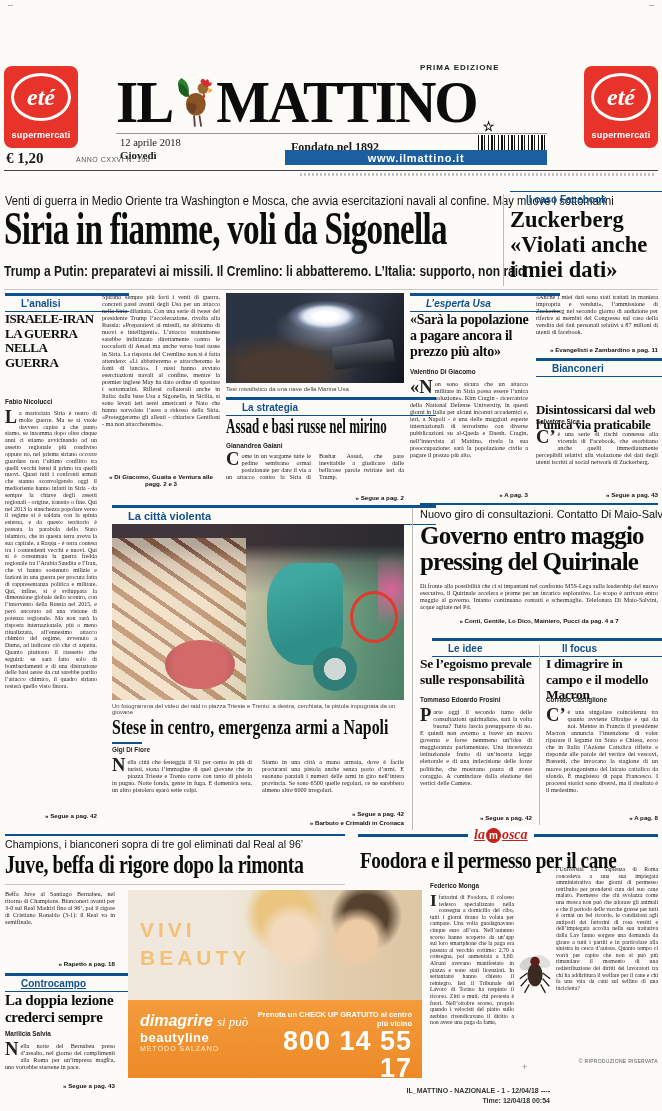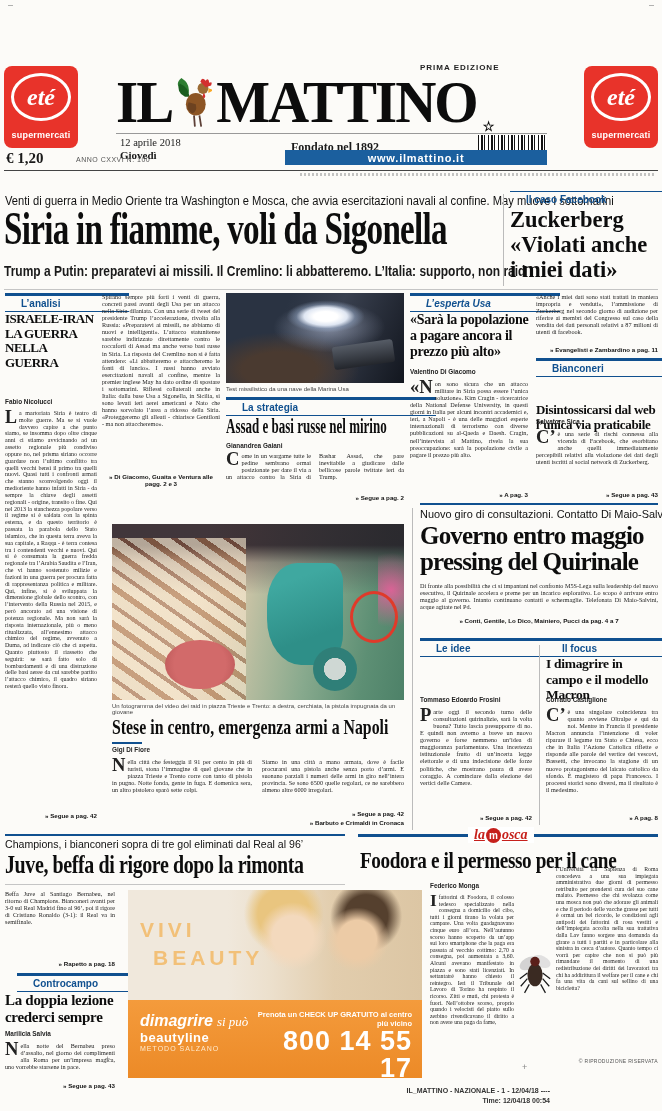--- a/index.html
+++ b/index.html
@@ -186,20 +186,21 @@
   <div class="abs more" style="left:410px;top:491px;width:118px;">» A pag. 3</div>
 
   <div class="abs body lg" style="left:536px;top:293px;width:122px;height:52px;">«Anche i miei dati sono stati trattati in maniera impropria e venduti», l’ammissione di Zuckerberg nel secondo giorno di audizione per riferire ai membri del Congresso sul caso della vendita dei dati personali relativi a 87 milioni di utenti di facebook.</div>
   <div class="abs more" style="left:536px;top:346px;width:122px;">» Evangelisti e Zambardino a pag. 11</div>
   <div class="abs label" style="left:536px;top:358px;width:122px;">Bianconeri</div>
   <div class="abs hl serif-hl" style="left:536px;top:378px;width:124px;font-size:13px;line-height:1.15;letter-spacing:-.3px;margin-top:25px;">Disintossicarsi dal web l’unica via praticabile</div>
   <div class="abs byline" style="left:536px;top:418px;">Salvatore Sica</div>
   <div class="abs body lg dc" style="left:536px;top:430px;width:122px;height:58px;">C’è una serie di rischi connessa alla vicenda di Facebook, che esorbitano anche quelli immediatamente percepibili relativi alla violazione dei dati degli utenti iscritti al social network di Zuckerberg.</div>
   <div class="abs more" style="left:536px;top:491px;width:122px;">» Segue a pag. 43</div>
 
+  <div class="abs label" style="left:112px;top:505px;width:292px;font-size:11px;">La città violenta</div>
   <div class="abs photo-cctv" style="left:112px;top:524px;width:292px;height:176px;">
     <div class="chairs"></div>
     <div class="table"></div>
     <div class="scooter"></div>
     <div class="wheel"></div>
     <div class="blob"></div>
     <div class="ring"></div>
   </div>
   <div class="abs caption" style="left:112px;top:703px;width:292px;">Un fotogramma del video dei raid in piazza Trieste e Trento: a destra, cerchiata, la pistola impugnata da un giovane</div>
   <div class="abs hl serif-hl cond72" style="left:112px;top:716px;font-size:22px;">Stese in centro, emergenza armi a Napoli</div>
@@ -210,49 +211,50 @@
   <div class="abs more" style="left:262px;top:810px;width:142px;">» Segue a pag. 42</div>
   <div class="abs more" style="left:262px;top:819px;width:142px;">» Barbuto e Crimaldi in Cronaca</div>
 
   <div class="abs vrule" style="left:412px;top:508px;height:322px;"></div>
   <div class="abs navyrule" style="left:420px;top:503px;width:238px;"></div>
   <div class="abs kicker" style="left:420px;top:508px;font-size:11.5px;transform:scaleX(.95);transform-origin:left;">Nuovo giro di consultazioni. Contatto Di Maio-Salvini</div>
   <div class="abs hl serif-hl" style="left:420px;top:523px;width:240px;font-size:25px;line-height:1.05;letter-spacing:-.8px;">Governo entro maggio pressing del Quirinale</div>
   <div class="abs body lg" style="left:420px;top:582px;width:238px;height:34px;">Di fronte alla possibilità che ci si impantani nel confronto M5S-Lega sulla leadership del nuovo esecutivo, il Quirinale accelera e preme per un incarico esplorativo. Lo scopo è arrivare entro maggio al governo. Intanto continuano contatti e schermaglie. Telefonata Di Maio-Salvini, acque agitate nel Pd.</div>
   <div class="abs more center" style="left:420px;top:617px;width:238px;">» Conti, Gentile, Lo Dico, Mainiero, Pucci da pag. 4 a 7</div>
 
-  <div class="abs label" style="left:420px;top:638px;width:112px;">Le idee</div>
+  <div class="abs label" style="left:432px;top:638px;width:112px;">Le idee</div>
+  <div class="abs hl serif-hl" style="left:420px;top:656px;width:114px;font-size:13.5px;line-height:1.15;letter-spacing:-.3px;">Se l’egoismo prevale sulle responsabilità</div>
   <div class="abs byline" style="left:420px;top:696px;">Tommaso Edoardo Frosini</div>
   <div class="abs body lg dc" style="left:420px;top:708px;width:112px;height:104px;">Parte oggi il secondo turno delle consultazioni quirinalizie, sarà la volta buona? Tutto lascia presupporre di no. E quindi non avremo a breve un nuovo governo e forse nemmeno un’idea di maggioranza parlamentare. Una incertezza istituzionale frutto di un’incerta legge elettorale e di una indecisione delle forze politiche, che mostrano paura di avere coraggio. A cominciare dalla elezione dei vertici delle Camere.</div>
   <div class="abs more" style="left:420px;top:814px;width:112px;">» Segue a pag. 42</div>
 
   <div class="abs vrule" style="left:539px;top:645px;height:180px;"></div>
   <div class="abs label" style="left:546px;top:638px;width:112px;">Il focus</div>
   <div class="abs hl serif-hl" style="left:546px;top:656px;width:114px;font-size:13.5px;line-height:1.15;letter-spacing:-.3px;">I dimagrire in campo e il modello Macron</div>
   <div class="abs byline" style="left:546px;top:696px;">Corrado Castiglione</div>
   <div class="abs body lg dc" style="left:546px;top:708px;width:112px;height:104px;">C’è una singolare coincidenza tra quanto avviene Oltralpe e qui da noi. Mentre in Francia il presidente Macron annuncia l’intenzione di voler riparare il legame tra Stato e Chiesa, ecco che in Italia l’Azione Cattolica riflette e risponde alle parole del vertice dei vescovi, Bassetti, che invocano la stagione di un nuovo protagonismo del laicato cattolico da sfondo. È magistero di papa Francesco. I processi storici sono diversi, ma il risultato è il medesimo.</div>
   <div class="abs more" style="left:546px;top:814px;width:112px;">» A pag. 8</div>
 
   <div class="abs navyrule" style="left:5px;top:834px;width:340px;"></div>
   <div class="abs kicker" style="left:5px;top:838px;font-size:11.5px;transform:scaleX(.92);transform-origin:left;">Champions, i bianconeri sopra di tre gol eliminati dal Real al 96’</div>
   <div class="abs hl serif-hl cond80" style="left:5px;top:852px;font-size:25px;letter-spacing:-.5px;">Juve, beffa di rigore dopo la rimonta</div>
   <div class="abs hrule" style="left:5px;top:884px;width:340px;"></div>
   <div class="abs body lg" style="left:5px;top:890px;width:110px;height:76px;">Beffa Juve al Santiago Bernabeu, nel ritorno di Champions. Bianconeri avanti per 3-0 sul Real Madrid fino al 96’, poi il rigore di Cristiano Ronaldo (3-1): il Real va in semifinale.</div>
   <div class="abs more" style="left:5px;top:960px;width:110px;">» Rapetto a pag. 18</div>
 
-  <div class="abs label" style="left:17px;top:973px;width:110px;">Controcampo</div>
+  <div class="abs label" style="left:5px;top:973px;width:110px;text-decoration:underline;">Controcampo</div>
   <div class="abs hl serif-hl" style="left:5px;top:992px;width:112px;font-size:15px;line-height:1.12;letter-spacing:-.3px;">La doppia lezione crederci sempre</div>
   <div class="abs byline" style="left:5px;top:1030px;">Marilicia Salvia</div>
   <div class="abs body lg dc" style="left:5px;top:1042px;width:110px;height:38px;">Nella notte del Bernabeu preso d’assalto, nel giorno dei complimenti alla Roma per un’impresa magica, uno vorrebbe starsene in pace.</div>
   <div class="abs more" style="left:5px;top:1082px;width:110px;">» Segue a pag. 43</div>
 
   <div class="abs" style="left:128px;top:890px;width:294px;height:188px;">
     <div class="photo-beauty" style="position:absolute;inset:0 0 78px 0;">
       <div class="vivi" style="position:absolute;left:12px;top:28px;">VIVI</div>
-      <div class="vivi" style="position:absolute;left:25px;top:56px;">BEAUTY</div>
+      <div class="vivi" style="position:absolute;left:12px;top:56px;">BEAUTY</div>
     </div>
     <div class="adband" style="position:absolute;left:0;right:0;bottom:0;height:78px;">
       <div style="position:absolute;left:12px;top:12px;">
         <span class="ad-claim1">dimagrire</span>
         <span class="ad-claim2">si può</span>
         <div class="ad-brand"><span>beautyline</span></div>
         <div class="ad-method">METODO SALZANO</div>
       </div>
       <div style="position:absolute;right:10px;top:10px;width:160px;text-align:right;">
         <div class="ad-cta">Prenota un CHECK UP GRATUITO al centro più vicino</div>

